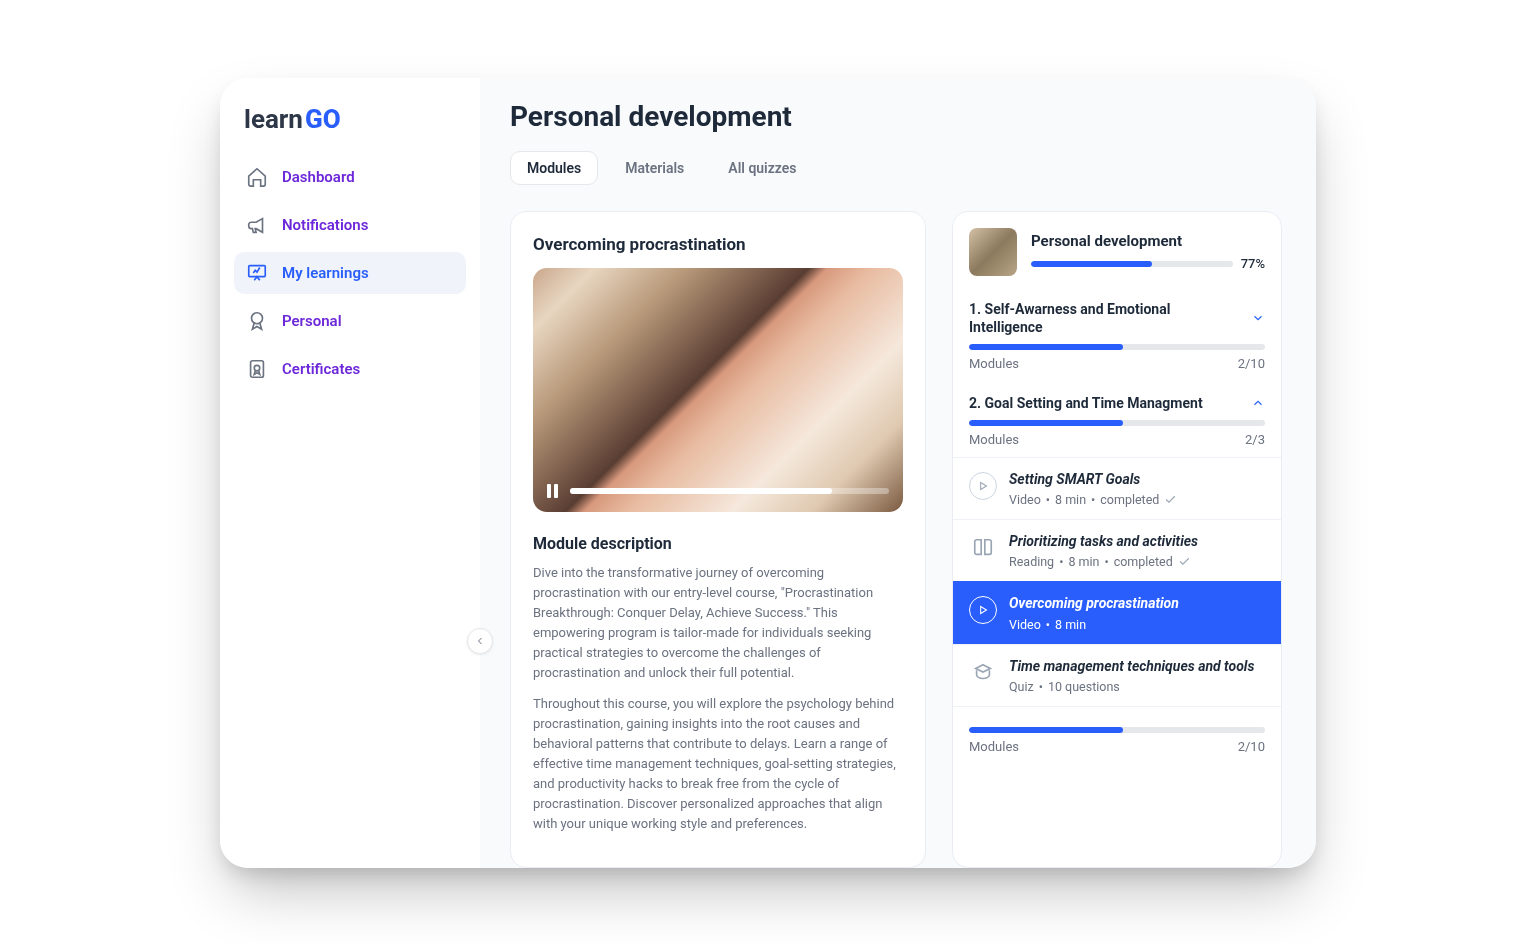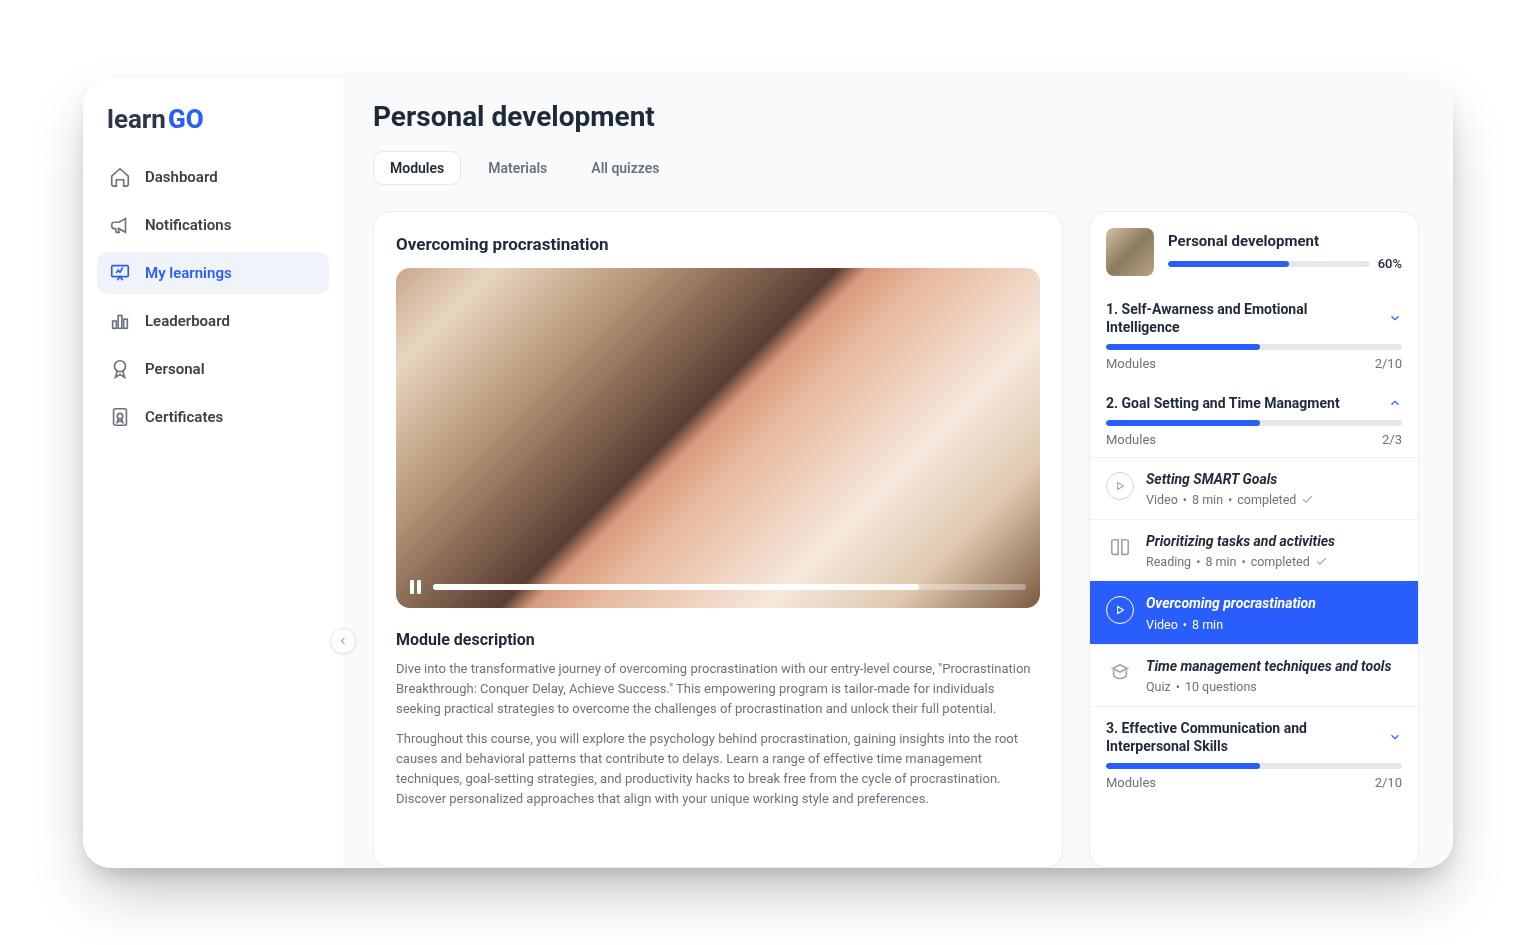--- a/index.html
+++ b/index.html
@@ -6,21 +6,21 @@
   body {
     font-family: -apple-system, BlinkMacSystemFont, "Segoe UI", Roboto, Helvetica, Arial, sans-serif;
     background: #ffffff;
     width: 1536px;
     height: 945px;
     display: flex;
     align-items: center;
     justify-content: center;
   }
   .app-card {
-    width: 1370px;
+    width: 1096px;
     height: 790px;
     background: #ffffff;
     border-radius: 28px;
     box-shadow: 0 30px 60px -10px rgba(0,0,0,0.25), 0 10px 20px -5px rgba(0,0,0,0.15);
     display: flex;
     overflow: hidden;
     position: relative;
   }
   
   .sidebar {
@@ -43,21 +43,21 @@
   .logo .go {
     color: #295efc;
     font-weight: 800;
   }
   .nav-item {
     display: flex;
     align-items: center;
     gap: 14px;
     padding: 10px 12px;
     border-radius: 10px;
-    color: #404040;
+    color: #6d28d9;
     font-size: 15px;
     font-weight: 600;
     cursor: pointer;
   }
   .nav-item.active {
     background: #f0f3f9;
     color: #295efc;
   }
   .nav-item.active svg { stroke: #295efc; }
   .nav-item svg { stroke: #6b7280; }
@@ -338,28 +338,20 @@
     <div class="nav-item active">
       <svg class="icon-20" viewBox="0 0 24 24">
           <rect x="3" y="4" width="18" height="12" rx="1"></rect>
           <path d="M8 12l2-3 2 2 3-5"></path>
           <path d="M9 20l3-4 3 4"></path>
         </svg>
       <span>My learnings</span>
     </div>
     <div class="nav-item">
       <svg class="icon-20" viewBox="0 0 24 24">
-          <rect x="4" y="12" width="4" height="8"></rect>
-          <rect x="10" y="6" width="4" height="14"></rect>
-          <rect x="16" y="10" width="4" height="10"></rect>
-        </svg>
-      <span>Leaderboard</span>
-    </div>
-    <div class="nav-item">
-      <svg class="icon-20" viewBox="0 0 24 24">
           <circle cx="12" cy="9" r="6"></circle>
           <path d="M9 14l-2 7 5-3 5 3-2-7"></path>
         </svg>
       <span>Personal</span>
     </div>
     <div class="nav-item">
       <svg class="icon-20" viewBox="0 0 24 24">
           <rect x="5" y="3" width="14" height="18" rx="2"></rect>
           <circle cx="12" cy="11" r="3"></circle>
           <path d="M10 14l-1 4 3-2 3 2-1-4"></path>
@@ -406,21 +398,21 @@
 
       <aside class="right-panel">
         <div class="rp-head">
           <div class="rp-thumb"></div>
           <div style="flex:1">
             <div class="rp-title">Personal development</div>
             <div class="rp-prog-row">
               <div class="rp-prog">
                 <div class="rp-fill" style="width:60%"></div>
               </div>
-              <span class="rp-pct">60%</span>
+              <span class="rp-pct">77%</span>
             </div>
           </div>
         </div>
 
         <div class="section">
           <div class="sec-title-row">
             <div class="sec-title">1. Self-Awarness and Emotional Intelligence</div>
             <svg class="chev" viewBox="0 0 24 24">
                 <polyline points="6 9 12 15 18 9"></polyline>
               </svg>
@@ -520,26 +512,20 @@
             <div class="lesson-title">Time management techniques and tools</div>
             <div class="lesson-meta">
               <span>Quiz</span>
               <span class="dot">•</span>
               <span>10 questions</span>
             </div>
           </div>
         </div>
 
         <div class="section" style="border-top:1px solid #eef2f6">
-          <div class="sec-title-row">
-            <div class="sec-title">3. Effective Communication and Interpersonal Skills</div>
-            <svg class="chev" viewBox="0 0 24 24">
-                <polyline points="6 9 12 15 18 9"></polyline>
-              </svg>
-          </div>
           <div class="sec-bar">
             <div class="sec-fill" style="width:52%"></div>
           </div>
           <div class="sec-meta">
             <span>Modules</span>
             <span>2/10</span>
           </div>
         </div>
 
       </aside>

